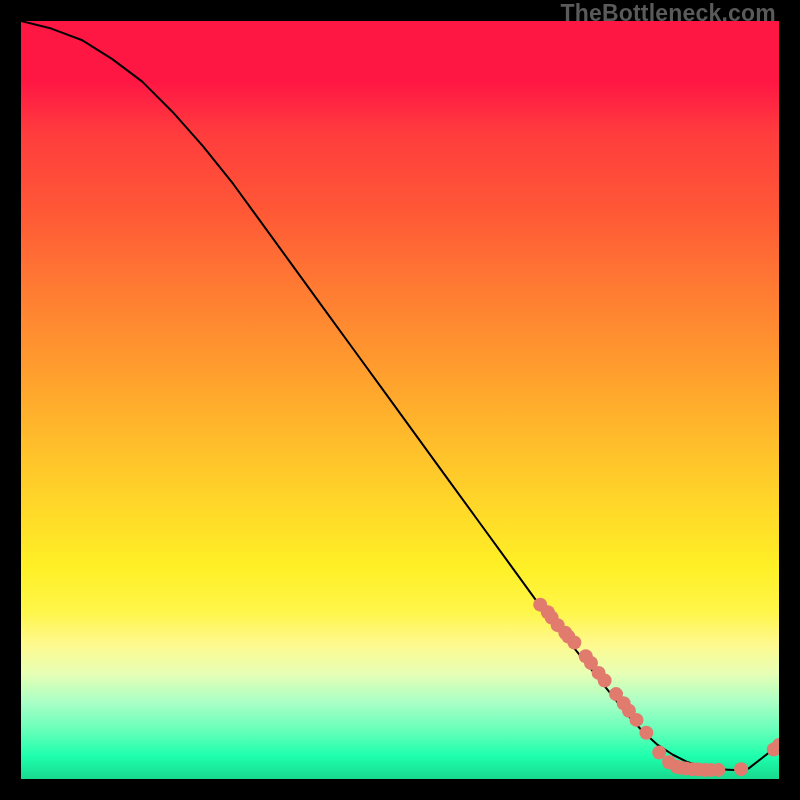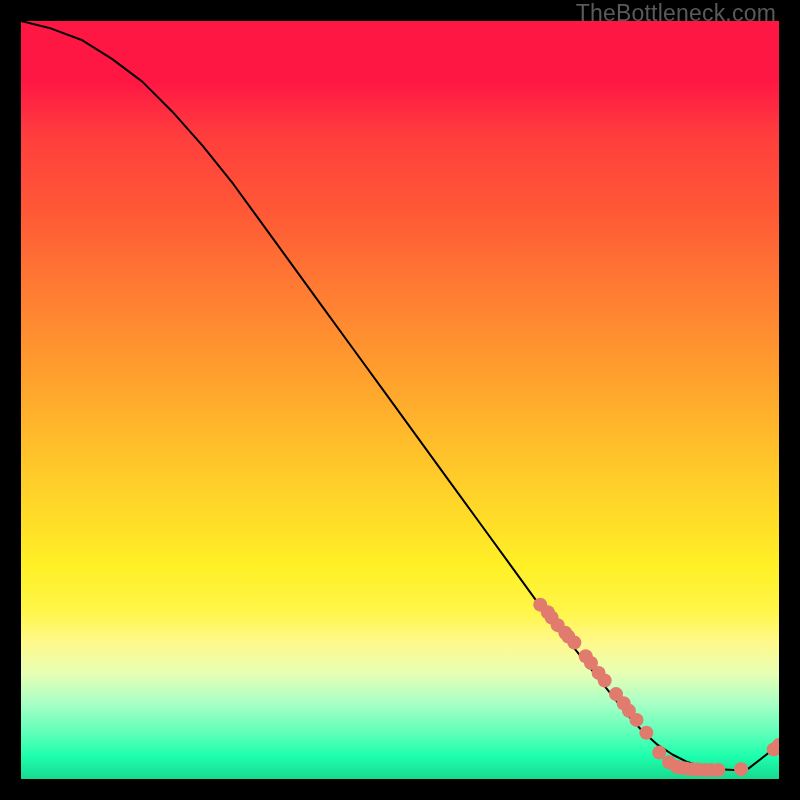--- a/index.html
+++ b/index.html
@@ -43,21 +43,21 @@
       #1dffad 97%,
       #18d98e 100%
     );
   }
   .watermark {
     position: absolute;
     top: 0px;
     right: 24px;
     color: #5a5a5a;
     font-size: 23px;
-    font-weight: 400;
+    font-weight: 700;
     letter-spacing: 0.2px;
     user-select: none;
     margin-left: 28px;
   }
   svg.plot {
     position: absolute;
     left: 0;
     top: 0;
     width: 758px;
     height: 758px;

